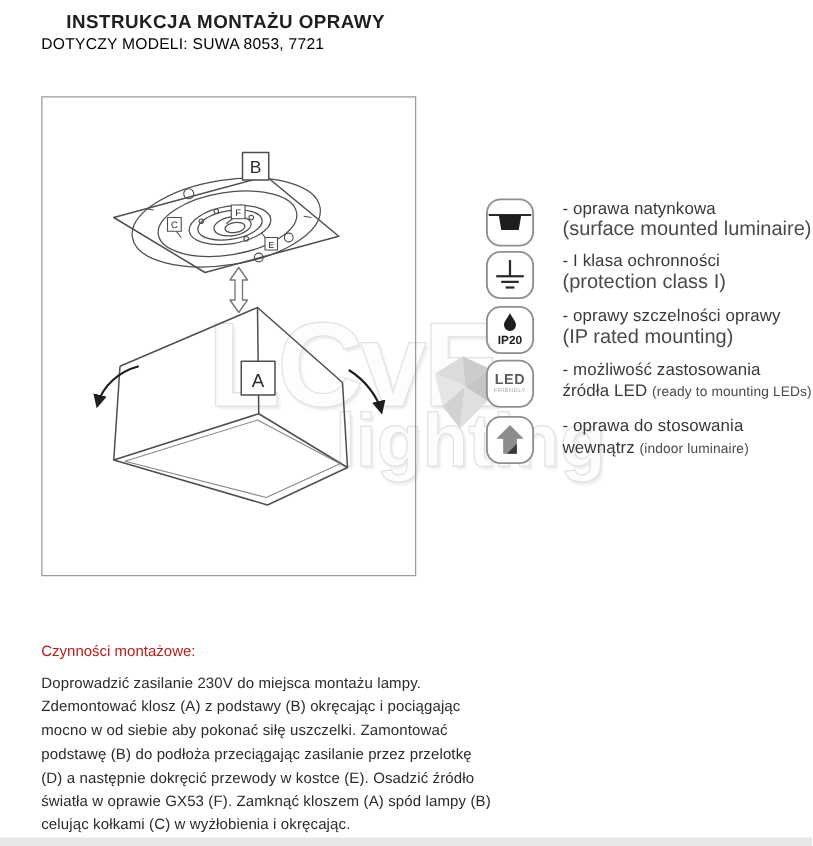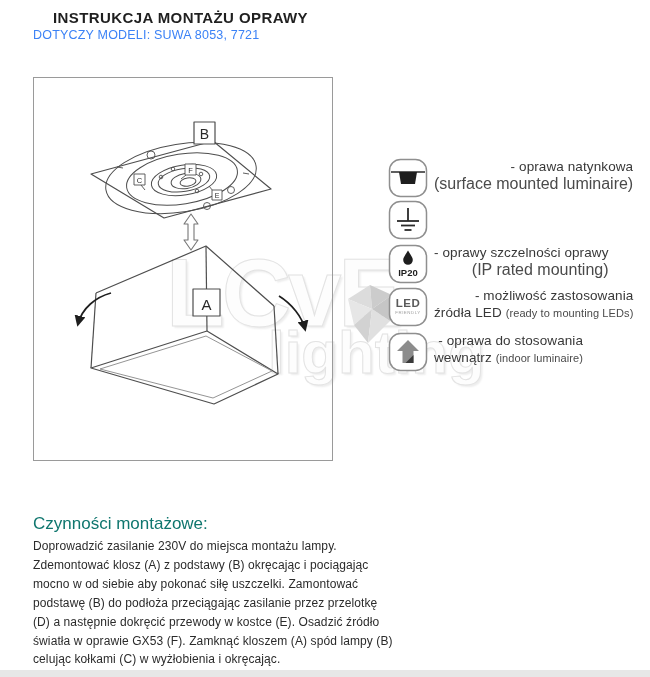--- a/index.html
+++ b/index.html
@@ -8,46 +8,46 @@
   .page {
     position:relative; width:650px; height:677px; background:#ffffff;
     overflow:hidden;
   }
   .title {
     position:absolute; left:33px; top:9px;
     font-size:15px; font-weight:bold; letter-spacing:.4px; color:#1f1f1f;margin-left:20px;
   }
   .subtitle {
     position:absolute; left:33px; top:28px;
-    font-size:12.5px; color:#3b82f6; letter-spacing:.2px;
+    font-size:12.5px; color:#000000; letter-spacing:.2px;
   }
   .diagram-box {
     position:absolute; left:33px; top:77px; width:300px; height:384px;
     border:1px solid #9a9a9a; background:transparent;
   }
   
   .wm {
     position:absolute; color:#fdfdfd; font-weight:bold;
     -webkit-text-stroke:1px #e3e3e3;
     text-shadow:2px 2px 2px #ededed;
     pointer-events:none; white-space:nowrap;
   }
   .wm1 { left:166px; top:238px; font-size:96px; letter-spacing:-3px; }
   .wm2 { left:268px; top:318px; font-size:60px; letter-spacing:0px; }
   .gem { position:absolute; left:342px; top:281px; }
   
   .legend-item { position:absolute; left:388px; display:flex; align-items:flex-start; }
-  .legend-text { margin-left:6px; padding-top:1px;text-align:right; }
+  .legend-text { margin-left:22px; padding-top:1px; }
   .legend-main { font-size:13.5px; color:#383838; line-height:16.5px; letter-spacing:.1px; }
   .legend-sub  { font-size:16px;  color:#4a4a4a; line-height:15px; }
   .legend-inline-sub { font-size:11px; color:#4a4a4a; }
   
   .instr-heading {
     position:absolute; left:33px; top:514px;
-    font-size:17px; color:#0f766e;
+    font-size:12px; color:#b91c1c;
   }
   .instr-body {
     position:absolute; left:33px; top:537px; width:444px;
     font-size:12px; color:#2b2b2b; line-height:18.9px;
     white-space:pre-line; letter-spacing:.1px;
   }
   .bottom-band {
     position:absolute; left:0; top:670px; width:650px; height:7px;
     background:#e7e7e7;
   }
@@ -155,20 +155,24 @@
   <div class="legend-item" style="top:200px">
     <svg width="40" height="40" viewBox="0 0 40 40">
       <rect x="1.5" y="1.5" width="37" height="37" rx="11" fill="#ffffff" stroke="#8f8f8f" stroke-width="1.5"></rect>
       <g stroke="#2a2a2a" stroke-width="1.8">
         <line x1="20" y1="8" x2="20" y2="21"></line>
         <line x1="9" y1="21" x2="31" y2="21"></line>
         <line x1="13" y1="25.5" x2="27" y2="25.5"></line>
         <line x1="16.5" y1="30" x2="23.5" y2="30"></line>
       </g>
     </svg>
+    <div class="legend-text">
+      <div class="legend-main">- I klasa ochronności</div>
+      <div class="legend-sub">(protection class I)</div>
+    </div>
   </div>
 
   <div class="legend-item" style="top:244px">
     <svg width="40" height="40" viewBox="0 0 40 40">
       <rect x="1.5" y="1.5" width="37" height="37" rx="11" fill="#ffffff" stroke="#8f8f8f" stroke-width="1.5"></rect>
       <path d="M20,6.5 C17.5,11 15.2,13.2 15.2,16 a4.8,4.8 0 0 0 9.6,0 C24.8,13.2 22.5,11 20,6.5 z" fill="#1e1e1e"></path>
       <text x="20" y="31.5" font-size="9.5" font-weight="bold" fill="#1e1e1e" text-anchor="middle">IP20</text>
     </svg>
     <div class="legend-text">
       <div class="legend-main">- oprawy szczelności oprawy</div>

